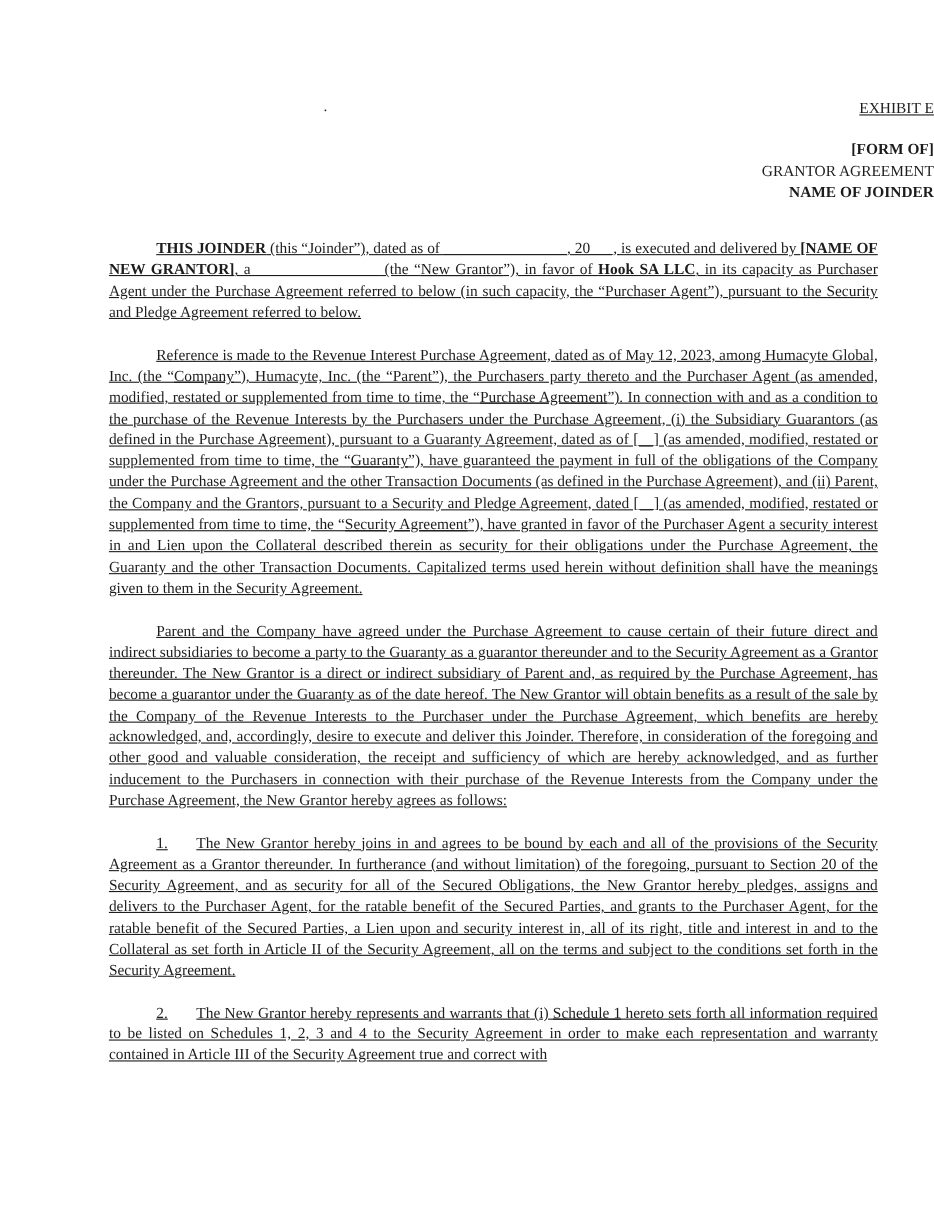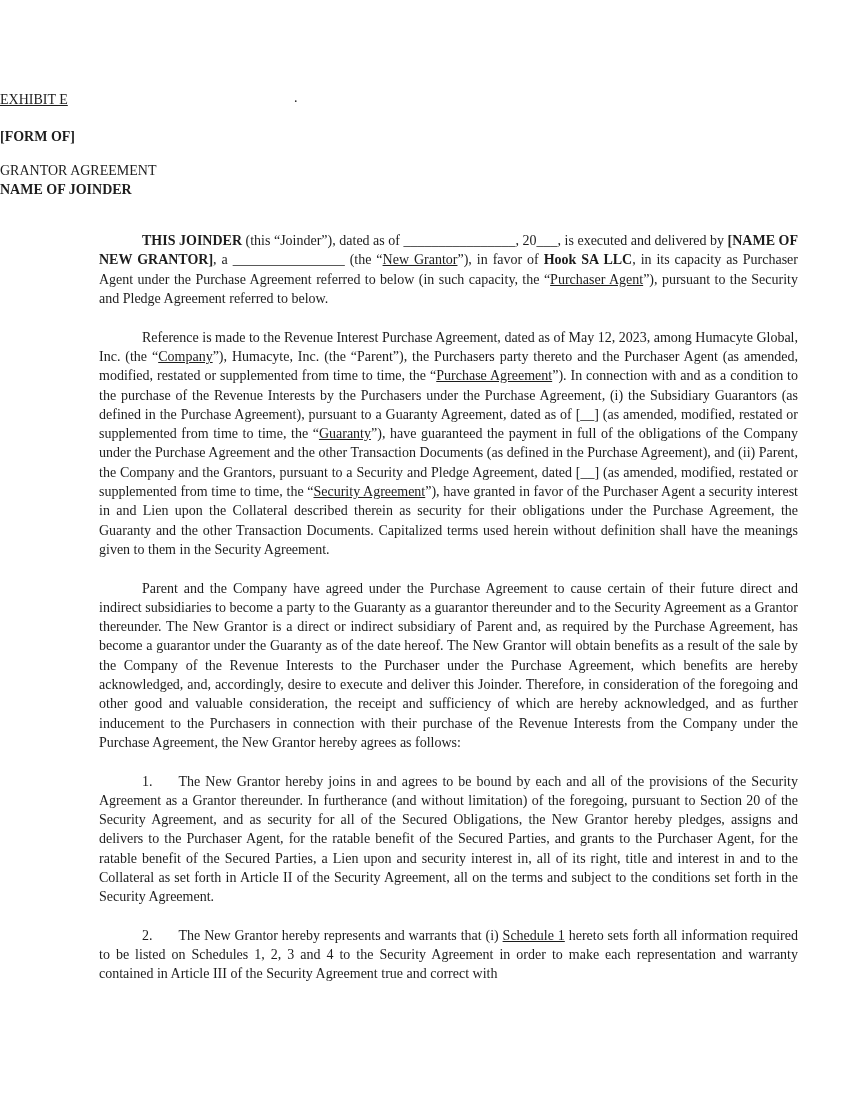--- a/index.html
+++ b/index.html
@@ -17,29 +17,30 @@
   }
   .stray {
     position: absolute;
     left: 294px;
     top: 88px;
     font-size: 14px;
     color: #1c1c1c;
   }
   .header {
     padding-top: 90px;
-    text-align: left;
+    text-align: right;
   }
   .hline { height: 19.3px; }
   .hline.gap-after-exhibit { margin-bottom: 18px; }
-  .hline.gap-after-formof  { margin-bottom: 14px; }
+  .hline.gap-after-formof  { }
   .header { margin-bottom: 32px; }
   .content {
     padding-left: 99px;
     padding-right: 51px;
+    text-decoration: underline;
   }
   p.body {
     margin: 0 0 19.3px 0;
     text-align: justify;
     text-indent: 43px;
   }
   .b { font-weight: bold; }
   .u { text-decoration: underline; }
   .tab { display: inline-block; width: 26px; }
 </style>

